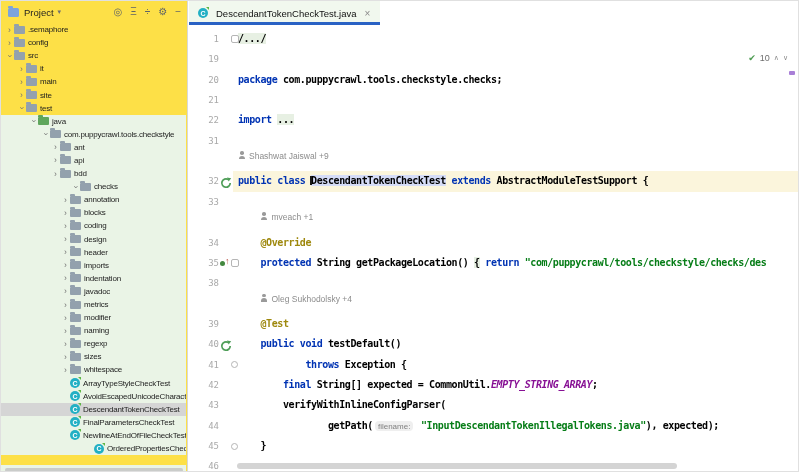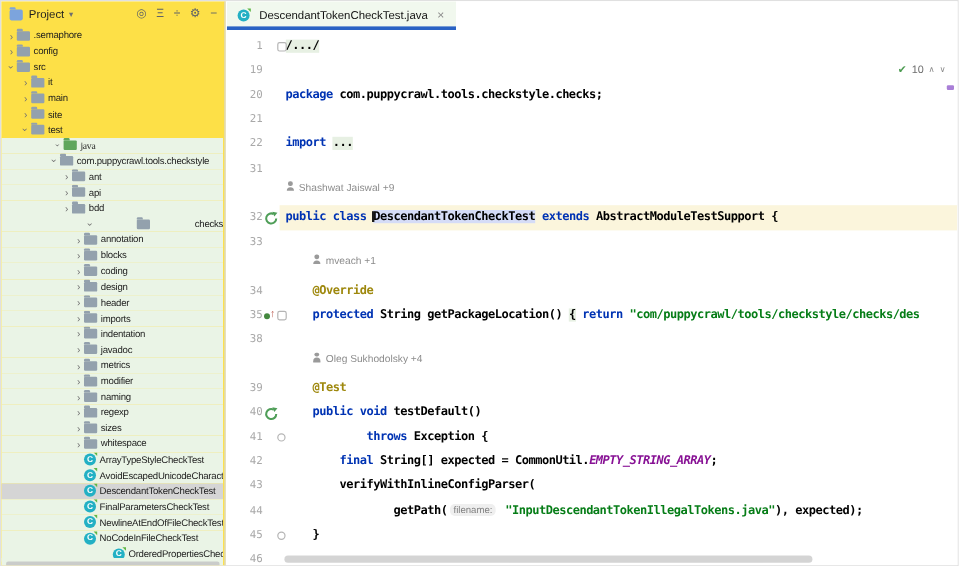--- a/index.html
+++ b/index.html
@@ -142,21 +142,21 @@
         <div class="trow" style="padding-left: 16px;">
           <span class="chev">›</span>
           <span class="ficon"></span>
           <span class="tlabel">site</span>
         </div>
         <div class="trow" style="padding-left: 16px;">
           <span class="chev exp">›</span>
           <span class="ficon"></span>
           <span class="tlabel">test</span>
         </div>
-        <div class="trow green" style="padding-left: 43px; font-family: Liberation Serif, serif;">
+        <div class="trow green" style="padding-left: 28px;">
           <span class="chev exp">›</span>
           <span class="ficon test"></span>
           <span class="tlabel">java</span>
         </div>
         <div class="trow green" style="padding-left: 40px;">
           <span class="chev exp">›</span>
           <span class="ficon"></span>
           <span class="tlabel">com.puppycrawl.tools.checkstyle</span>
         </div>
         <div class="trow green" style="padding-left: 50px;">
@@ -167,21 +167,21 @@
         <div class="trow green" style="padding-left: 50px;">
           <span class="chev">›</span>
           <span class="ficon"></span>
           <span class="tlabel">api</span>
         </div>
         <div class="trow green" style="padding-left: 50px;">
           <span class="chev">›</span>
           <span class="ficon"></span>
           <span class="tlabel">bdd</span>
         </div>
-        <div class="trow green" style="padding-left: 70px; justify-content: space-between;">
+        <div class="trow green" style="padding-left: 70px;">
           <span class="chev exp">›</span>
           <span class="ficon"></span>
           <span class="tlabel">checks</span>
         </div>
         <div class="trow green" style="padding-left: 60px;">
           <span class="chev">›</span>
           <span class="ficon"></span>
           <span class="tlabel">annotation</span>
         </div>
         <div class="trow green" style="padding-left: 60px;">
@@ -266,25 +266,20 @@
         </div>
         <div class="trow green" style="padding-left: 60px;">
           <span class="chev none">›</span>
           <span class="cicon">C</span>
           <span class="tlabel">FinalParametersCheckTest</span>
         </div>
         <div class="trow green" style="padding-left: 60px;">
           <span class="chev none">›</span>
           <span class="cicon">C</span>
           <span class="tlabel">NewlineAtEndOfFileCheckTest</span>
-        </div>
-        <div class="trow green" style="padding-left: 60px;">
-          <span class="chev none">›</span>
-          <span class="cicon">C</span>
-          <span class="tlabel">NoCodeInFileCheckTest</span>
         </div>
         <div class="trow green" style="padding-left: 84px;">
           <span class="chev none">›</span>
           <span class="cicon">C</span>
           <span class="tlabel">OrderedPropertiesCheckTest</span>
         </div>
 
     <div class="tree-fill"></div>
         <div class="tree-hscroll"></div>
       </div>

